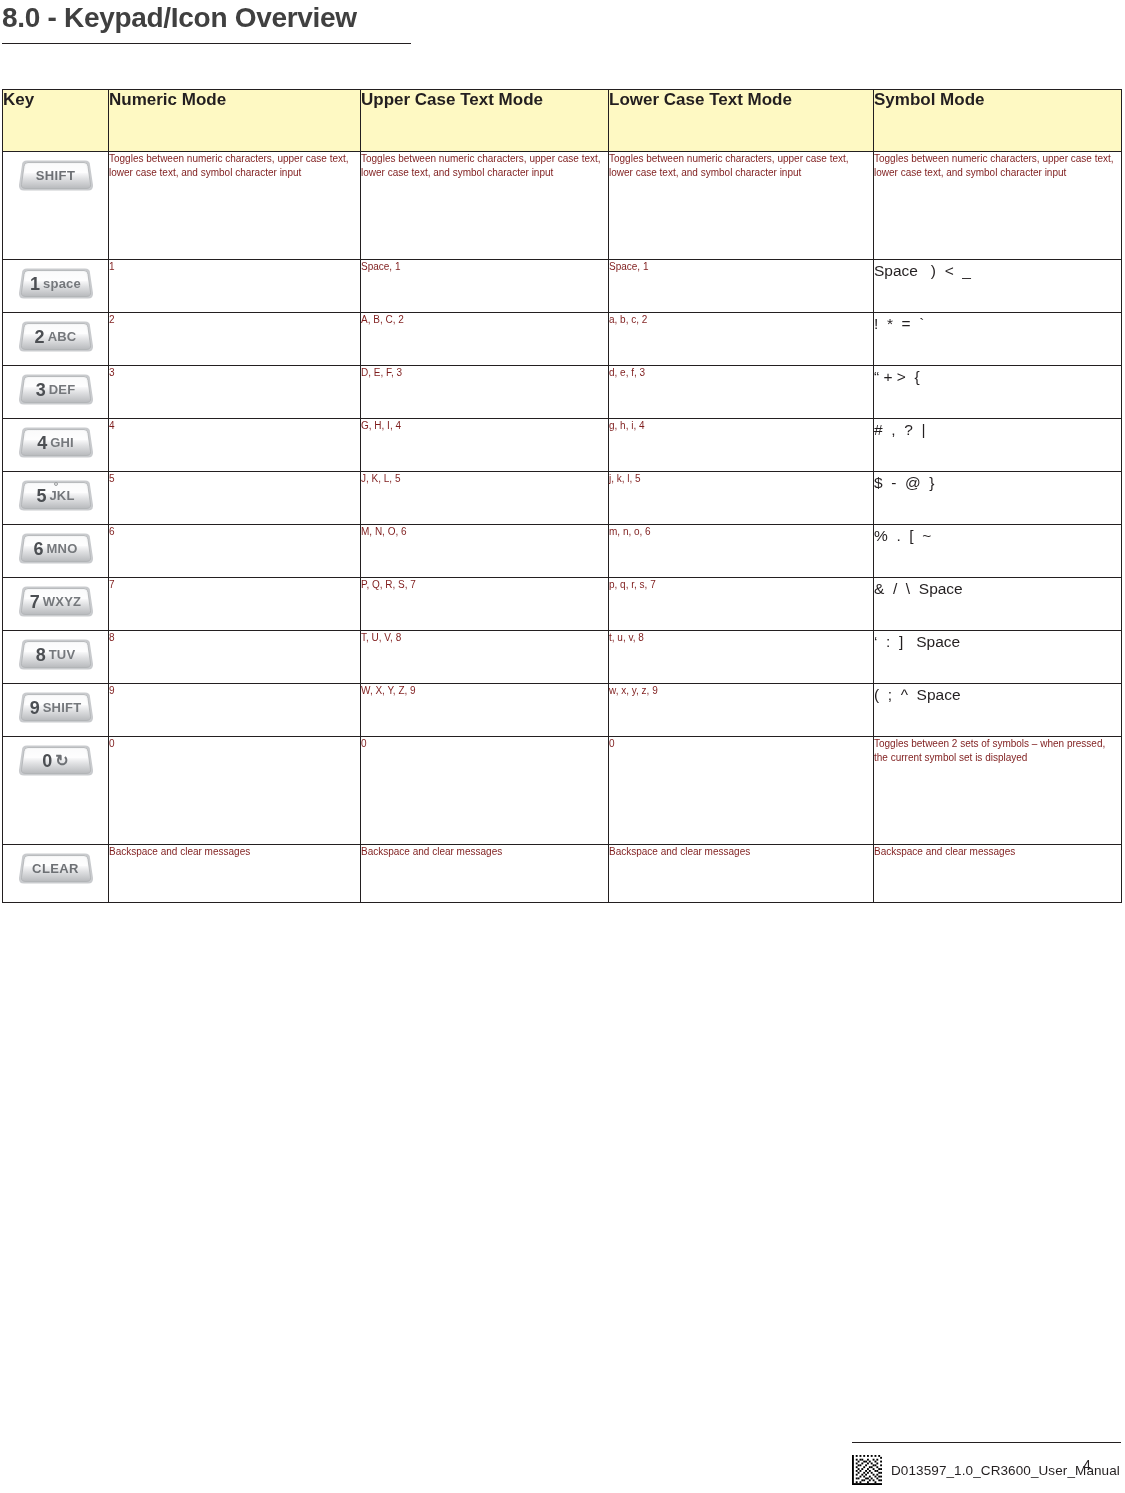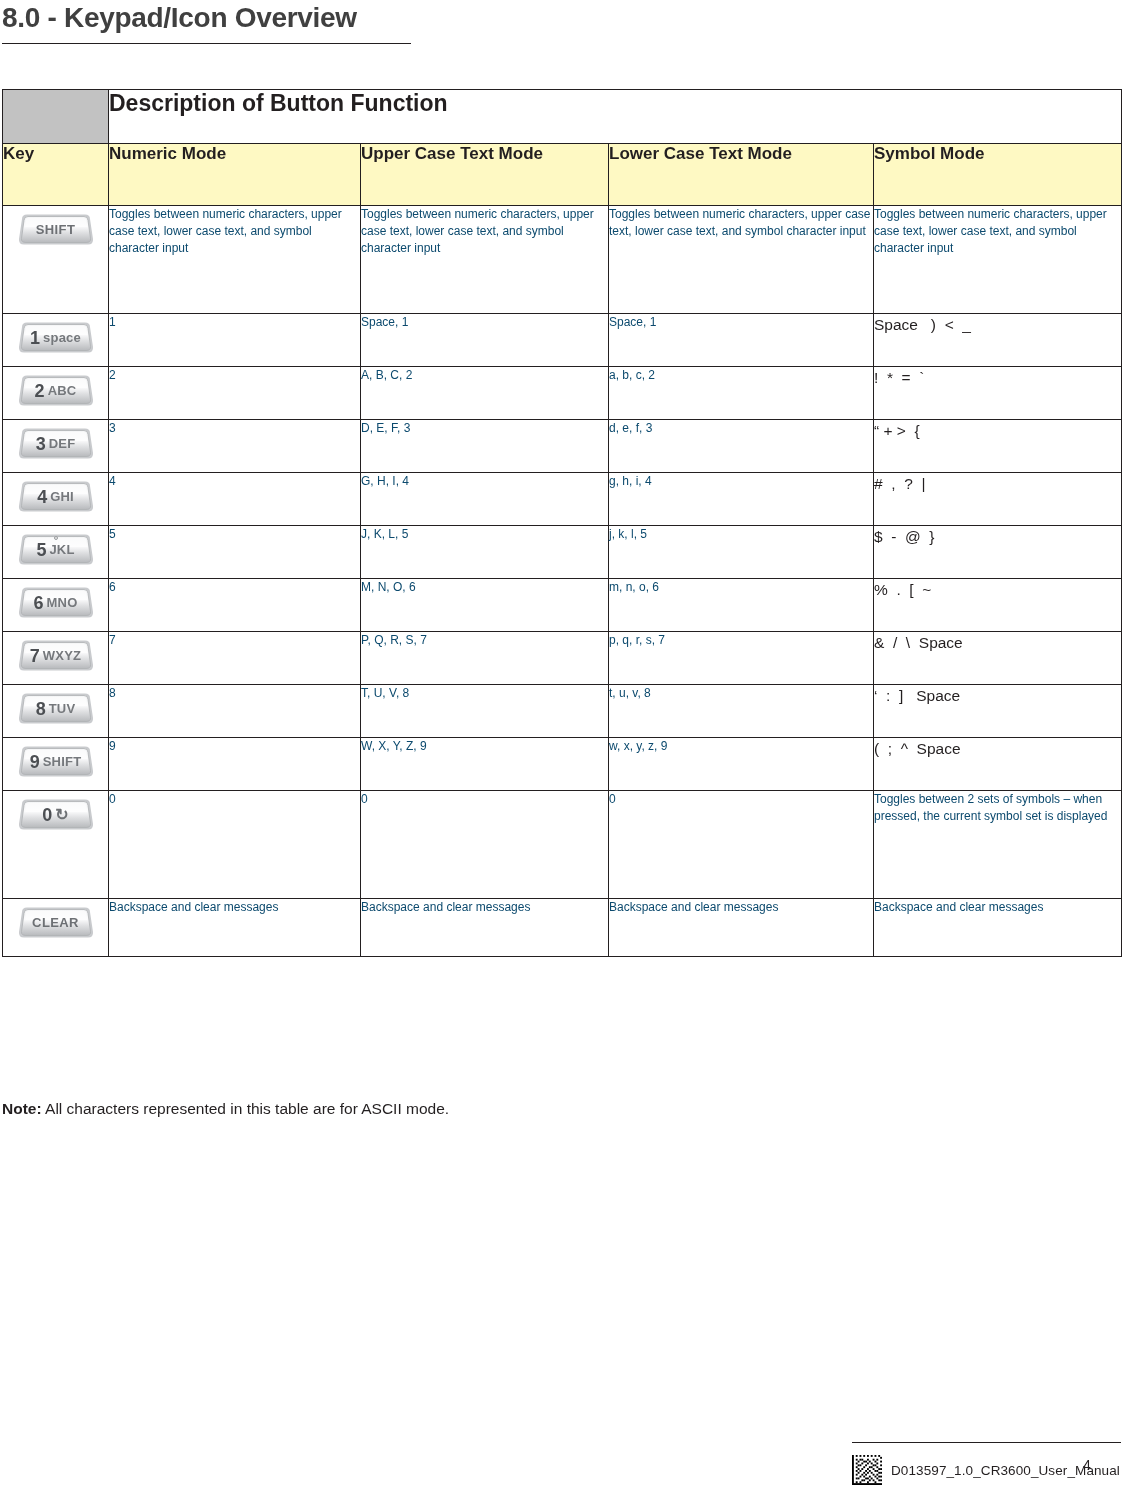--- a/index.html
+++ b/index.html
@@ -72,24 +72,24 @@
     background: #fef9c3;
     height: 62px;
     text-align: center;
     vertical-align: middle;
     font-size: 17px;
     font-weight: bold;
     color: #231f20;
   }
 
   .cell-txt {
-    font-size: 12px;
+    font-size: 10px;
     line-height: 1.42;
     padding: 8px 10px 10px 10px;
-    color: #0c4a6e;
+    color: #7f1d1d;
   }
   .cell-sym {
     font-size: 15.5px;
     line-height: 1.42;
     padding: 8px 10px 10px 10px;
     color: #231f20;
     white-space: pre;
   }
   td.key-cell {
     text-align: center;
@@ -229,24 +229,20 @@
 <table class="kp-table">
   <colgroup>
     <col class="c-key">
       <col class="c-num">
       <col class="c-upper">
       <col class="c-lower">
       <col class="c-sym">
   </colgroup>
   <thead>
     <tr>
-      <td class="hdr-blank-cell"></td>
-      <td class="hdr-title-cell" colspan="4">Description of Button Function</td>
-    </tr>
-    <tr>
       <td class="hdr-sub-cell">Key</td>
       <td class="hdr-sub-cell">Numeric Mode</td>
       <td class="hdr-sub-cell">Upper Case Text Mode</td>
       <td class="hdr-sub-cell">Lower Case Text Mode</td>
       <td class="hdr-sub-cell">Symbol Mode</td>
     </tr>
   </thead>
   <tbody id="tbody">
       <tr class="r-shift">
         <td class="key-cell"><div class="keybtn"><svg width="84" height="34" viewBox="0 0 84 34">
@@ -507,24 +503,20 @@
             </div></div></td>
         <td class="cell-txt">Backspace and clear messages</td>
         <td class="cell-txt">Backspace and clear messages</td>
         <td class="cell-txt">Backspace and clear messages</td>
         <td class="cell-txt">Backspace and clear messages</td>
       </tr>
     </tbody>
 </table>
 
 <div class="note-block">
-  <div class="note-line-1">
-    <span class="note-lbl">Note:</span>
-    <span>All characters represented in this table are for ASCII mode.</span>
-  </div>
 </div>
 
 <div class="footer-rule"></div>
 <div class="footer">
   <svg class="dmx" viewBox="0 0 16 16">
     <rect x="0" y="0" width="16" height="16" fill="#ffffff"></rect>
     <g fill="#000000">
       <rect x="0" y="0" width="1" height="16"></rect>
       <rect x="0" y="15" width="16" height="1"></rect>
       <rect x="2" y="0" width="1" height="1"></rect>

